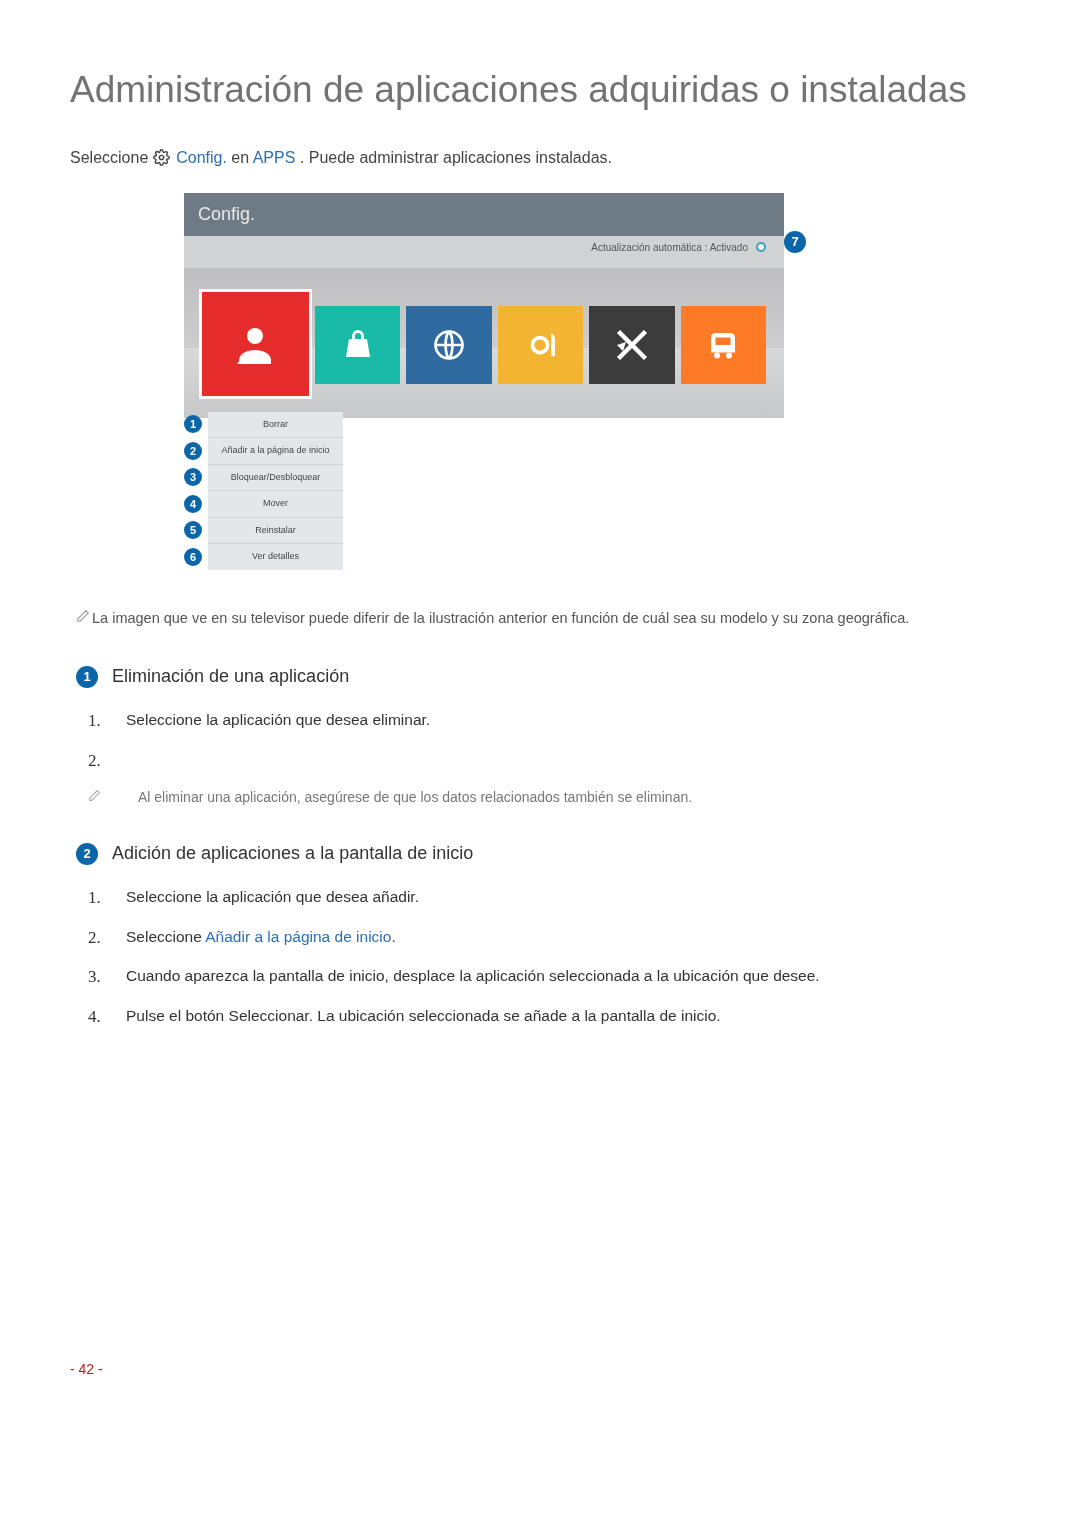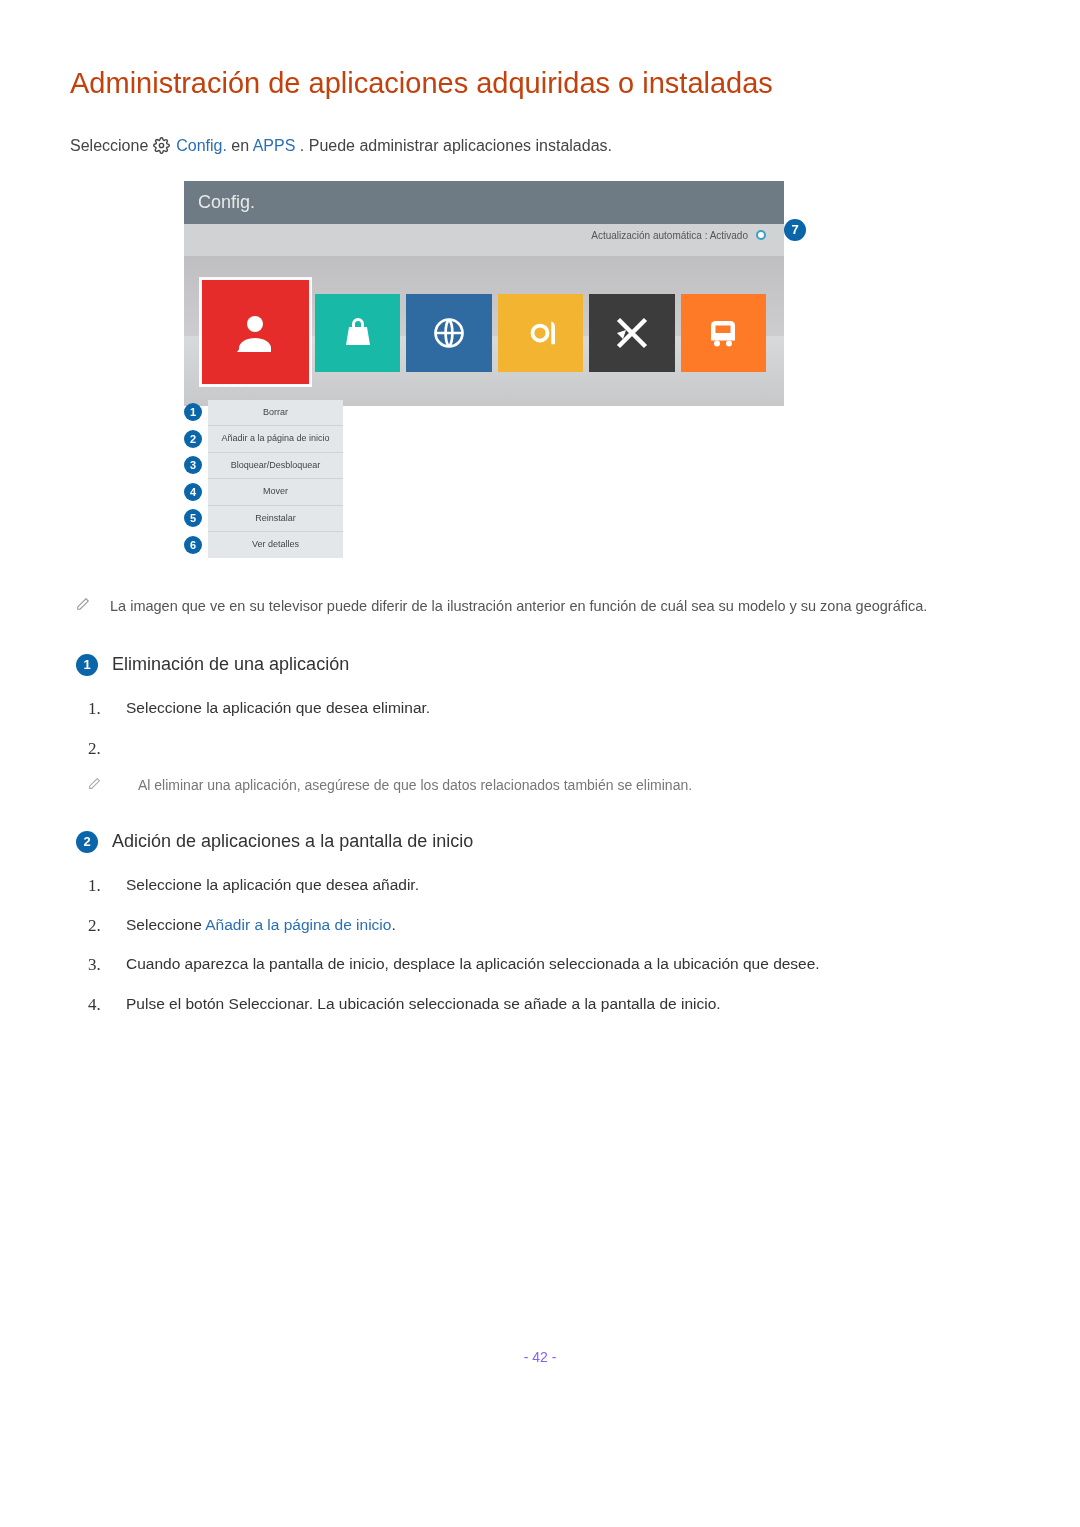--- a/index.html
+++ b/index.html
@@ -1,45 +1,45 @@
 <!DOCTYPE html>
 <html><head>
 <meta charset="utf-8">
 <style>
   *{box-sizing:border-box;margin:0;padding:0}
   body{font-family:Arial,Helvetica,sans-serif;background:#fff;color:#222;width:1080px;margin:0 auto;padding:62px 70px 40px 70px;font-size:15px;line-height:1.5}
-  h1.main{font-size:29px;font-weight:400;color:#c2410c;margin-bottom:28px}
+  h1.main{font-size:37px;font-weight:400;color:#737373;margin-bottom:28px}
   .intro{font-size:16px;color:#444;margin-bottom:20px}
   .inline-icon{display:inline-block;vertical-align:-3px;margin:0 2px 0 0}
   .link-blue{color:#2a6fb5}
   
   .tv{width:600px;margin:0 0 38px 114px;position:relative}
   .tv-header{background:#6f7b84;color:#e9e9e9;font-size:18px;padding:8px 14px}
   .tv-strip{background:#d0d2d3;height:32px;position:relative;font-size:10px;color:#555;text-align:right;padding:4px 36px 0 0}
   .tv-strip .led{position:absolute;right:18px;top:6px;width:10px;height:10px;border:2px solid #39a0c7;border-radius:50%;background:#fff}
   .badge7{position:absolute;right:-22px;top:38px;width:22px;height:22px;background:#0a66a8;border-radius:50%;color:#fff;font-size:13px;font-weight:700;display:flex;align-items:center;justify-content:center}
   .tv-tiles{display:flex;gap:6px;background:linear-gradient(#bfbec0,#d9d9db);padding:38px 18px 32px 18px}
   .tile{height:78px;flex:1;display:flex;align-items:center;justify-content:center}
   .tile.sel{flex:1.25;height:104px;margin-top:-14px;margin-bottom:-12px;background:#e62b2b;box-shadow:0 0 0 3px rgba(255,255,255,.9)}
   .t2{background:#19b9a8}.t3{background:#2f6aa0}.t4{background:#f3b431}.t5{background:#3c3c3c}.t6{background:#ff7a26}
   .menu{position:relative;width:135px;margin-left:24px;margin-top:-6px}
   .menu-item{background:#e4e7e9;border-top:1px solid #cfd3d6;font-size:9px;color:#444;text-align:center;padding:6px 4px;position:relative}
   .menu-item:first-child{border-top:none}
   .menu-badge{position:absolute;left:-24px;top:50%;transform:translateY(-50%);width:18px;height:18px;background:#0a66a8;border-radius:50%;color:#fff;font-size:11px;font-weight:700;display:flex;align-items:center;justify-content:center}
   .tv-bg-blur{background:linear-gradient(#d7d9db,#c6c8ca);height:70px;margin-top:-68px}
-  .note{display:flex;gap:18px;font-size:14.5px;color:#555;margin:12px 0 34px 6px}
+  .note{display:flex;font-size:14.5px;color:#555;margin:12px 0 34px 6px}
   .note .pencil,.step-note .pencil{flex:0 0 16px;color:#888}
   .sec-head{display:flex;align-items:center;gap:14px;margin:32px 0 18px 6px}
   .sec-num{width:22px;height:22px;background:#0a66a8;border-radius:50%;color:#fff;font-size:13px;font-weight:700;display:flex;align-items:center;justify-content:center;flex:0 0 22px}
   .sec-title{font-size:18px;font-weight:400;color:#333}
   ol.steps{list-style:none;margin:0 0 14px 18px}
   ol.steps li{display:flex;gap:20px;font-size:15.5px;color:#333;margin-bottom:14px}
   ol.steps li .n{flex:0 0 18px;font-family:Georgia,serif;font-size:17px;color:#333}
   .step-note{display:flex;gap:34px;font-size:14px;color:#777;margin:2px 0 10px 18px}
-  .pgnum{text-align:center;font-size:14px;color:#8b5cf6;margin-top:330px}
+  .pgnum{text-align:left;font-size:14px;color:#b91c1c;margin-top:330px}
 </style>
 </head>
 <body>
 
 <h1 class="main">Administración de aplicaciones adquiridas o instaladas</h1>
 
 <p class="intro">
   <span>Seleccione </span>
   <span class="inline-icon">
     <svg width="17" height="17" viewBox="0 0 24 24" fill="none" stroke="#444" stroke-width="2">

